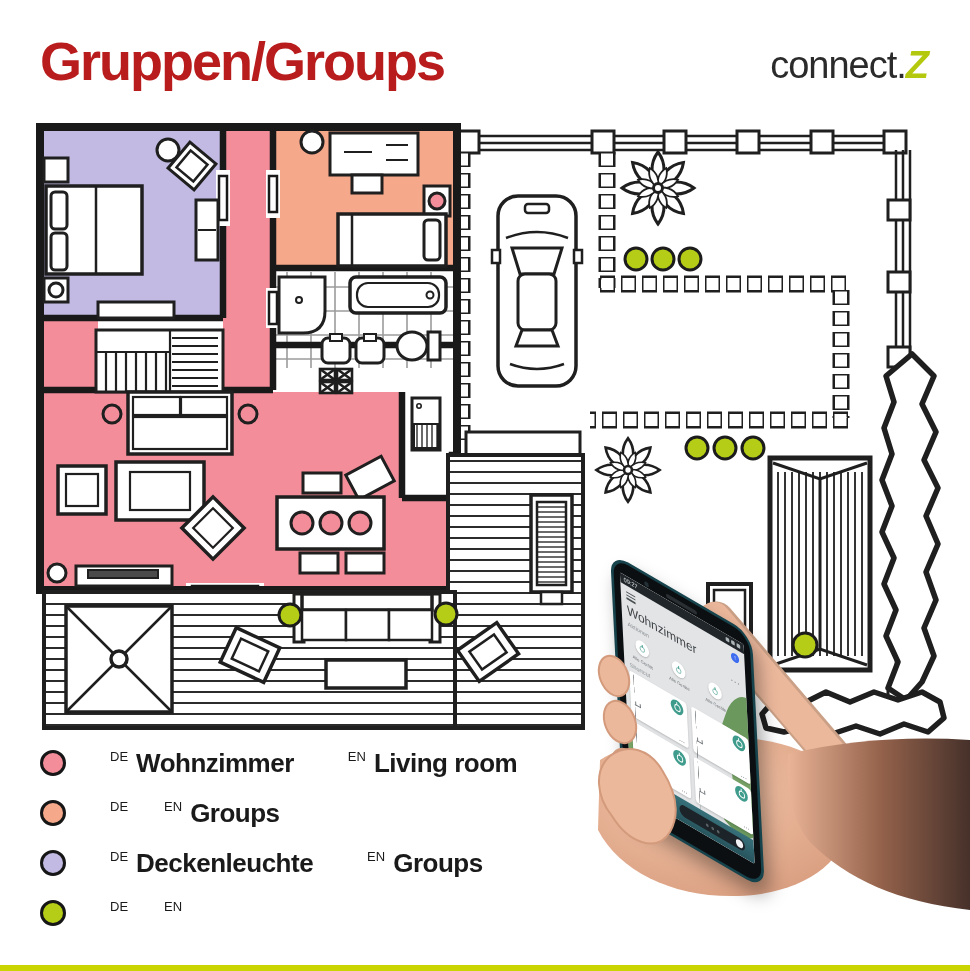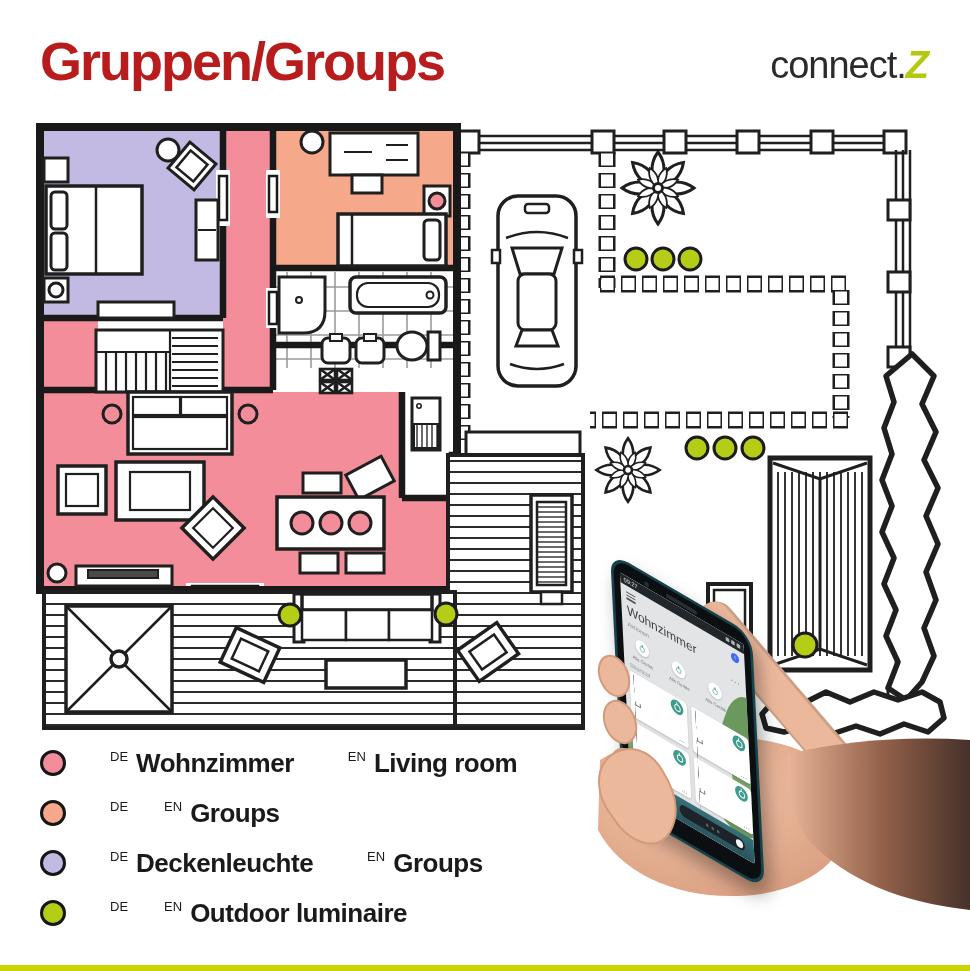--- a/index.html
+++ b/index.html
@@ -502,17 +502,16 @@
     <span class="swatch" style="background: rgb(194, 186, 227);"></span>
     <span class="tag">DE</span>
     <span class="lname">Deckenleuchte</span>
     <span class="tag">EN</span>
     <span class="lname">Groups</span>
   </div>
   <div class="lrow">
     <span class="swatch" style="background: rgb(181, 205, 23);"></span>
     <span class="tag">DE</span>
     <span class="tag">EN</span>
-    <span class="lname">Outdoor luminaire</span>
   </div>
 </div>
 
 <div class="bottombar"></div>
 
 </body></html>

